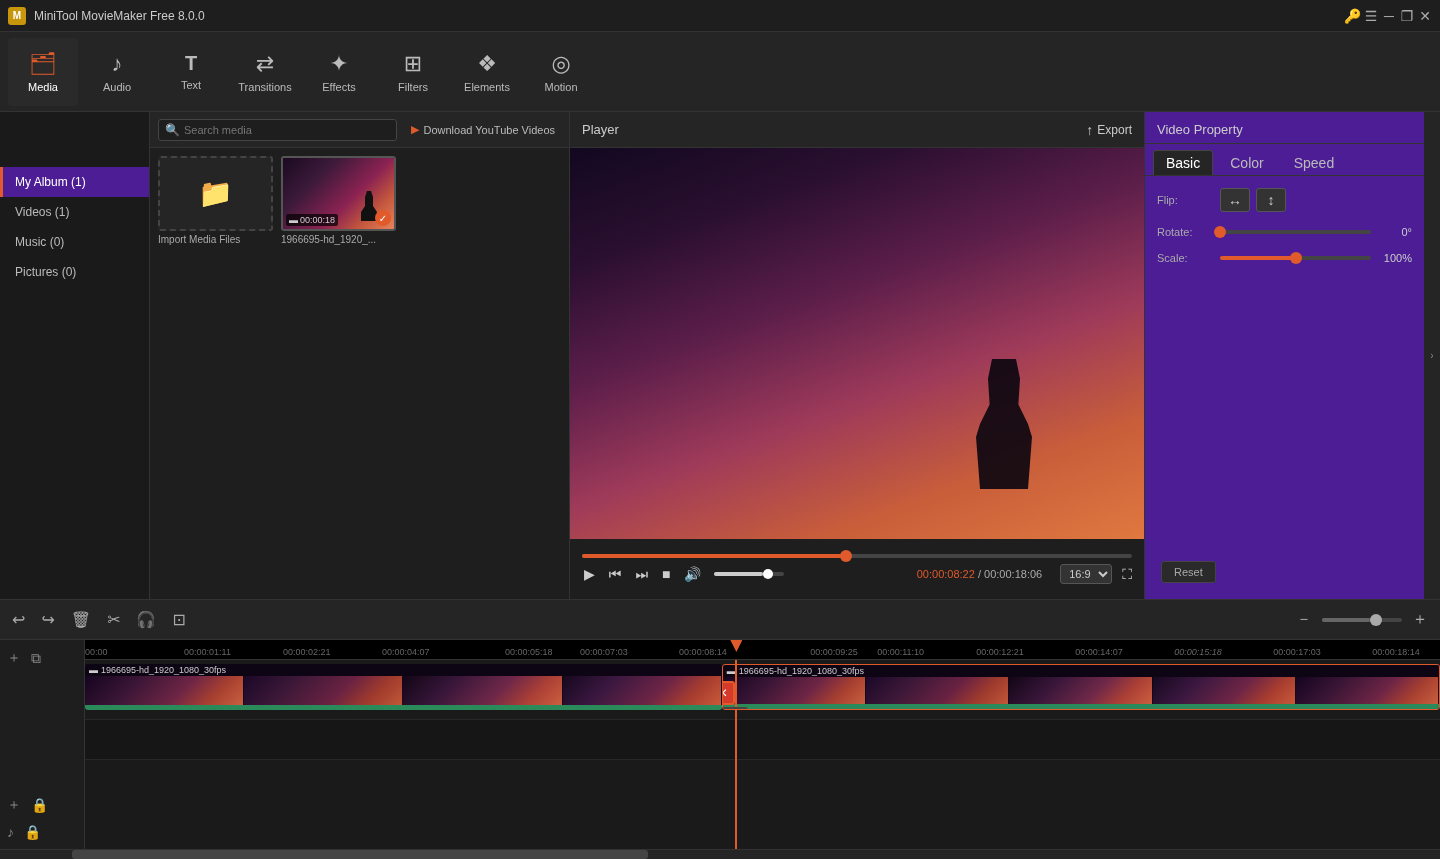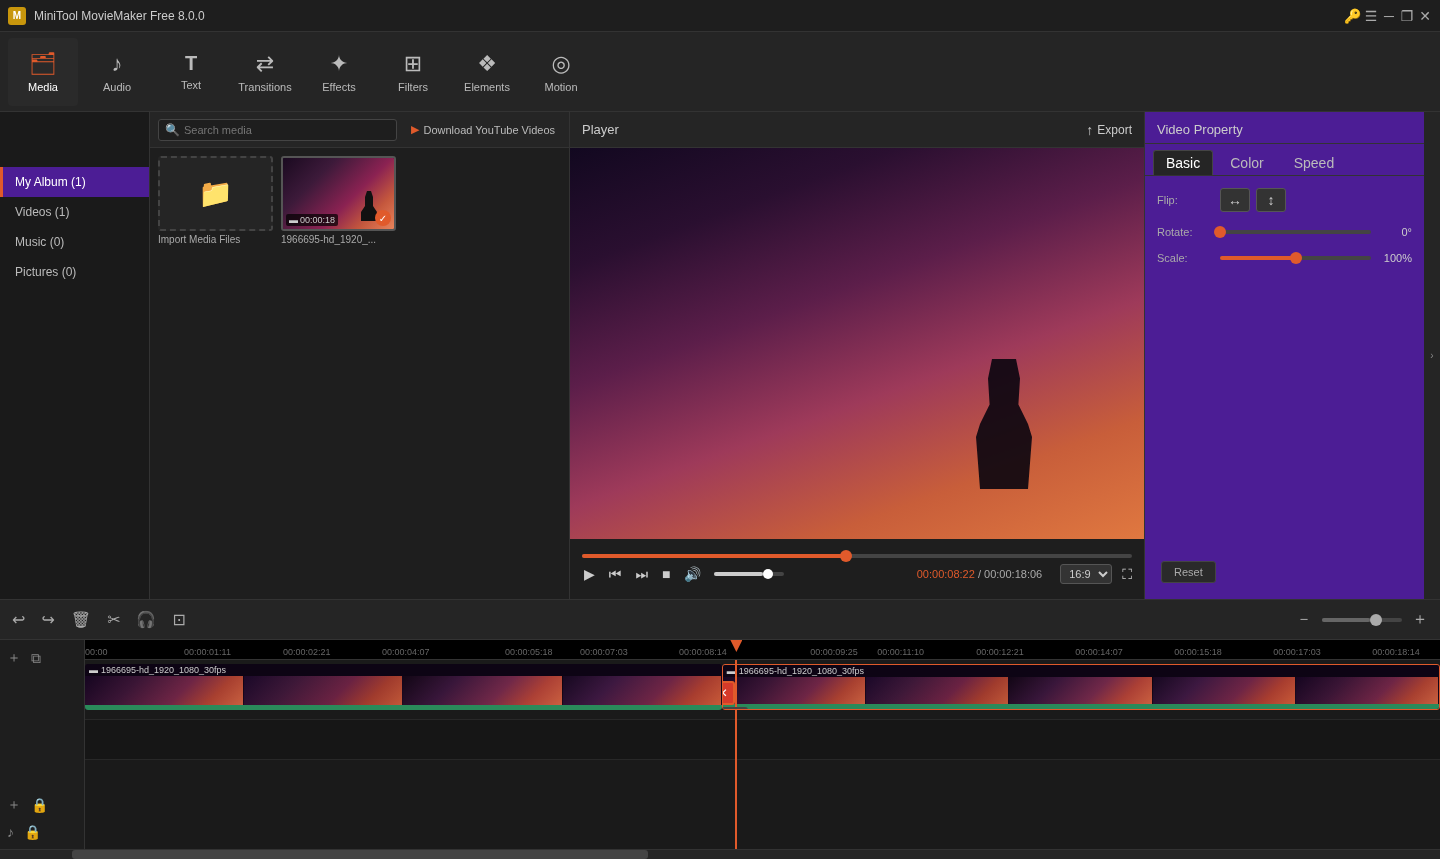--- a/index.html
+++ b/index.html
@@ -967,21 +967,21 @@
           <div class="tl-ruler-mark" style="left: 7.30769%;">00:00:01:11</div>
           <div class="tl-ruler-mark" style="left: 14.6154%;">00:00:02:21</div>
           <div class="tl-ruler-mark" style="left: 21.9231%;">00:00:04:07</div>
           <div class="tl-ruler-mark" style="left: 29.2308%; margin-left: 24px;">00:00:05:18</div>
           <div class="tl-ruler-mark" style="left: 36.5385%;">00:00:07:03</div>
           <div class="tl-ruler-mark" style="left: 43.8462%;">00:00:08:14</div>
           <div class="tl-ruler-mark" style="left: 51.1538%; margin-left: 32px;">00:00:09:25</div>
           <div class="tl-ruler-mark" style="left: 58.4615%;">00:00:11:10</div>
           <div class="tl-ruler-mark" style="left: 65.7692%;">00:00:12:21</div>
           <div class="tl-ruler-mark" style="left: 73.0769%; margin-top: 24px;">00:00:14:07</div>
-          <div class="tl-ruler-mark" style="left: 80.3846%;">00:00:15:18</div>
+          <div class="tl-ruler-mark" style="left: 80.3846%; font-style: italic;">00:00:15:18</div>
           <div class="tl-ruler-mark" style="left: 87.6923%;">00:00:17:03</div>
           <div class="tl-ruler-mark" style="left: 95%;">00:00:18:14</div>
         </div>
 
       <div class="tl-tracks" id="tl-tracks" style="height:calc(100% - 20px);">
 
         <div class="tl-playhead" id="playhead" style="left:48%;"></div>
 
         <div class="tl-track" style="height:60px;">
 

